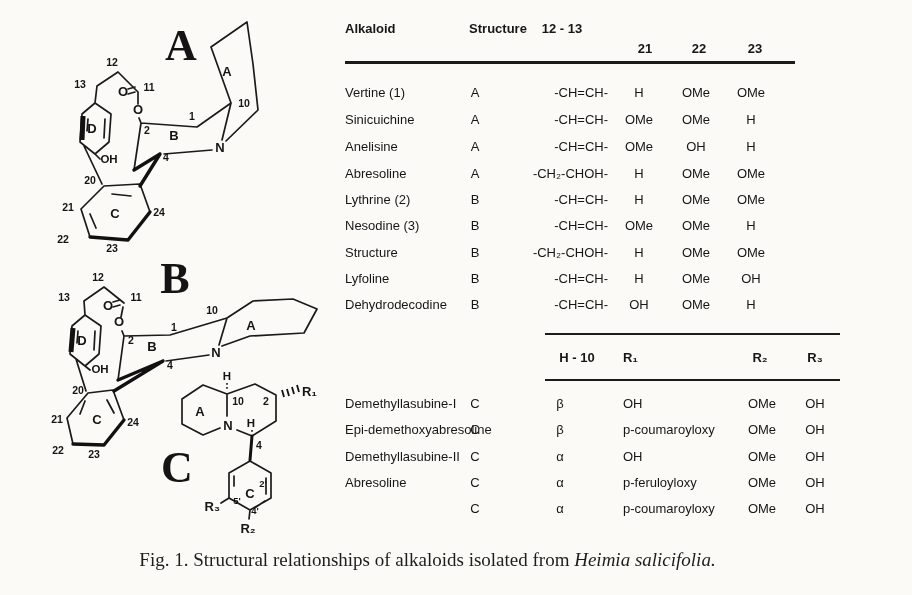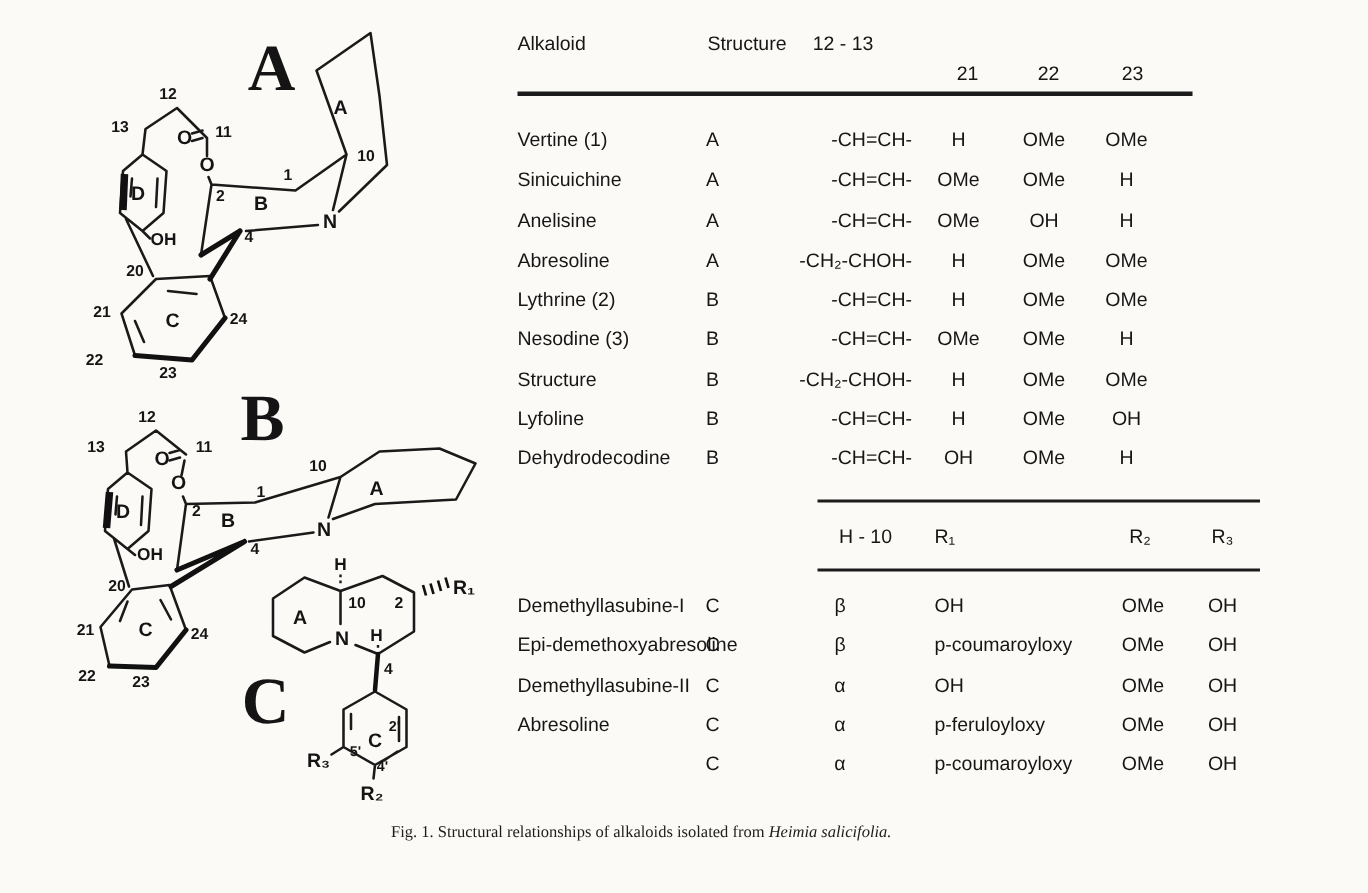--- a/index.html
+++ b/index.html
@@ -4,37 +4,37 @@
 <style>
   html,body{margin:0;padding:0}
   body{
     width:912px;height:595px;position:relative;overflow:hidden;
     background:#fbfaf7;color:#161616;
     font-family:"Liberation Sans",sans-serif;
   }
   #page{position:absolute;inset:0}
   
   .cell{position:absolute;font-size:13px;white-space:nowrap;line-height:18px}
-  .hdr{font-weight:400}
+  .hdr{font-weight:700}
   .row{position:absolute;left:0;width:780px;height:18px}
   .c-name{left:345px}
   .c-st{left:445px;width:60px;text-align:center}
   .c-bond{left:504px;width:104px;text-align:right}
   .c-21{left:617px;width:44px;text-align:center}
   .c-22{left:674px;width:44px;text-align:center}
   .c-23{left:729px;width:44px;text-align:center}
   .c-h10{left:528px;width:64px;text-align:center}
   .c-r1{left:623px}
   .c-r2{left:732px;width:60px;text-align:center}
   .c-r3{left:786px;width:58px;text-align:center}
   .rule{position:absolute;background:#1b1b1b}
   
   .caption{
     position:absolute;top:549px;left:40px;width:775px;text-align:center;
-    font-family:"Liberation Serif",serif;font-size:11px;color:#1d1d1d;
+    font-family:"Liberation Serif",serif;font-size:19px;color:#1d1d1d;
   }
   .caption i{font-style:italic}
   
   svg text{fill:#141414}
   .num{font:bold 10.5px "Liberation Sans",sans-serif}
   .atm{font:bold 13px "Liberation Sans",sans-serif}
   .sm{font:bold 11.5px "Liberation Sans",sans-serif}
   .prime{font:bold 9.5px "Liberation Sans",sans-serif}
   .big{font:bold 44px "Liberation Serif",serif}
   .bond{stroke:#1a1a1a;stroke-width:1.7;fill:none;stroke-linecap:round;stroke-linejoin:round}

